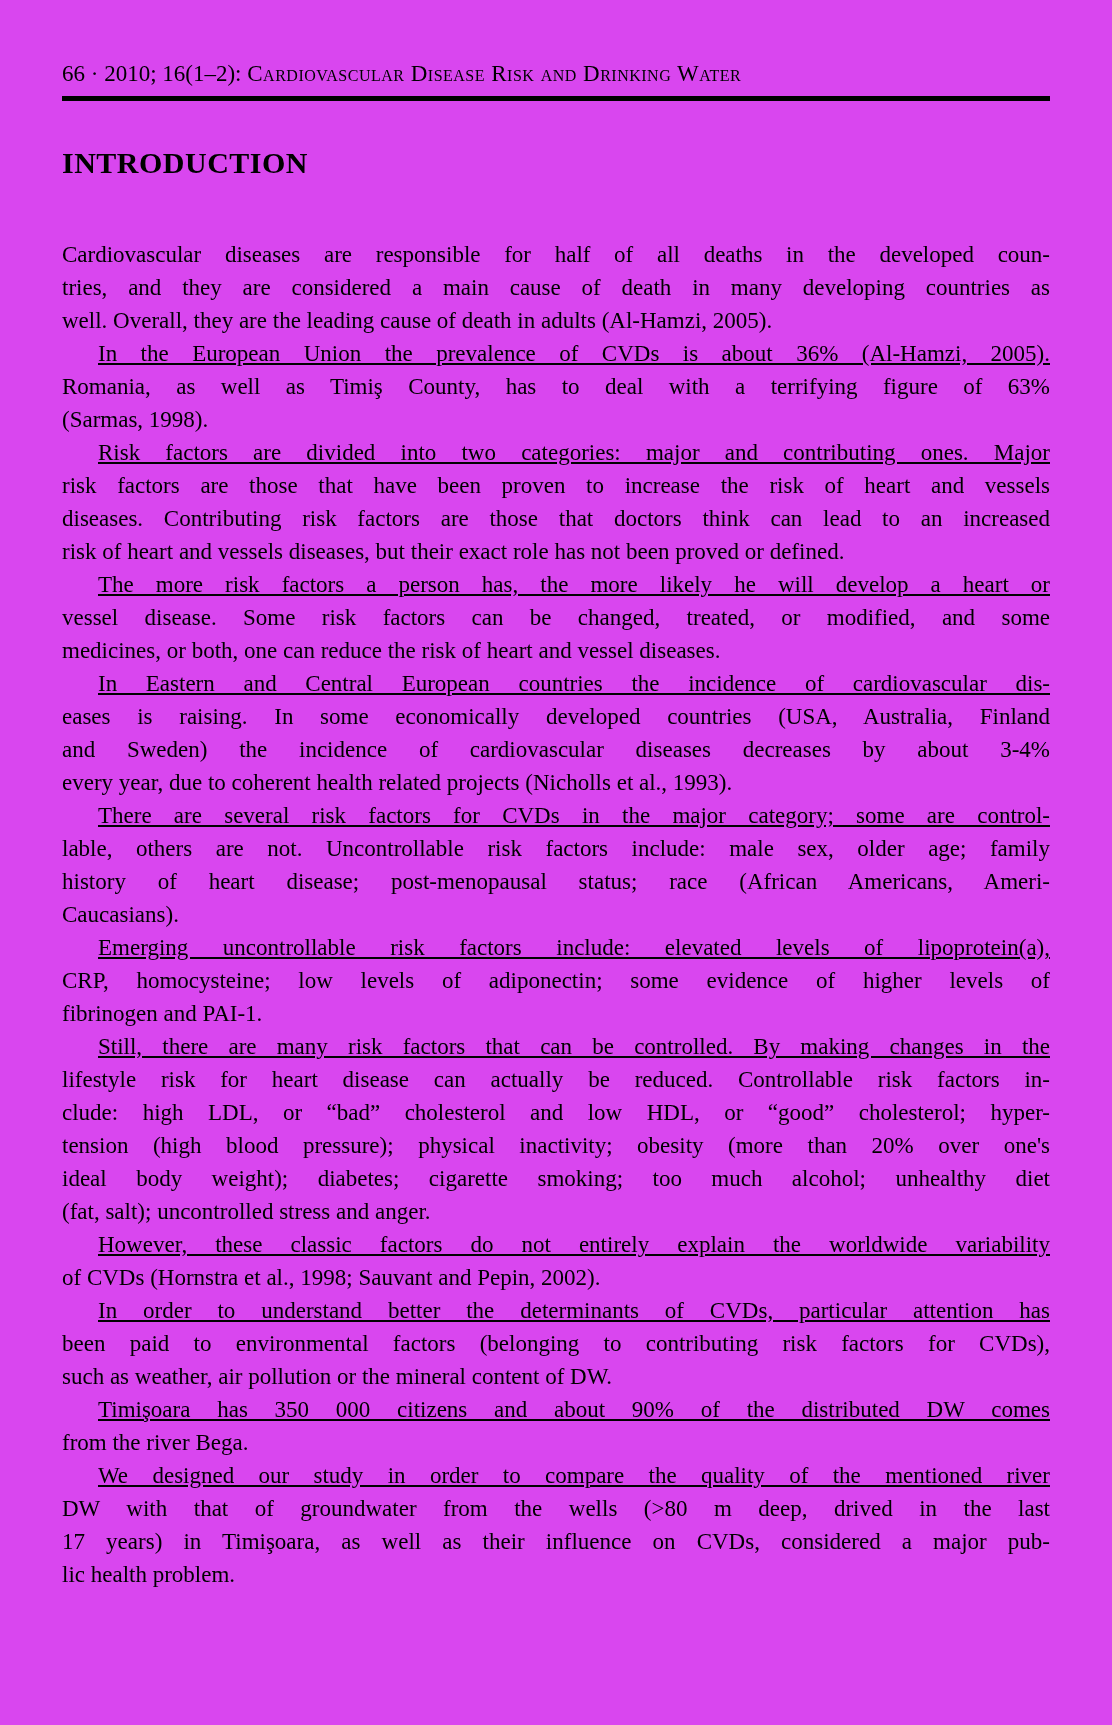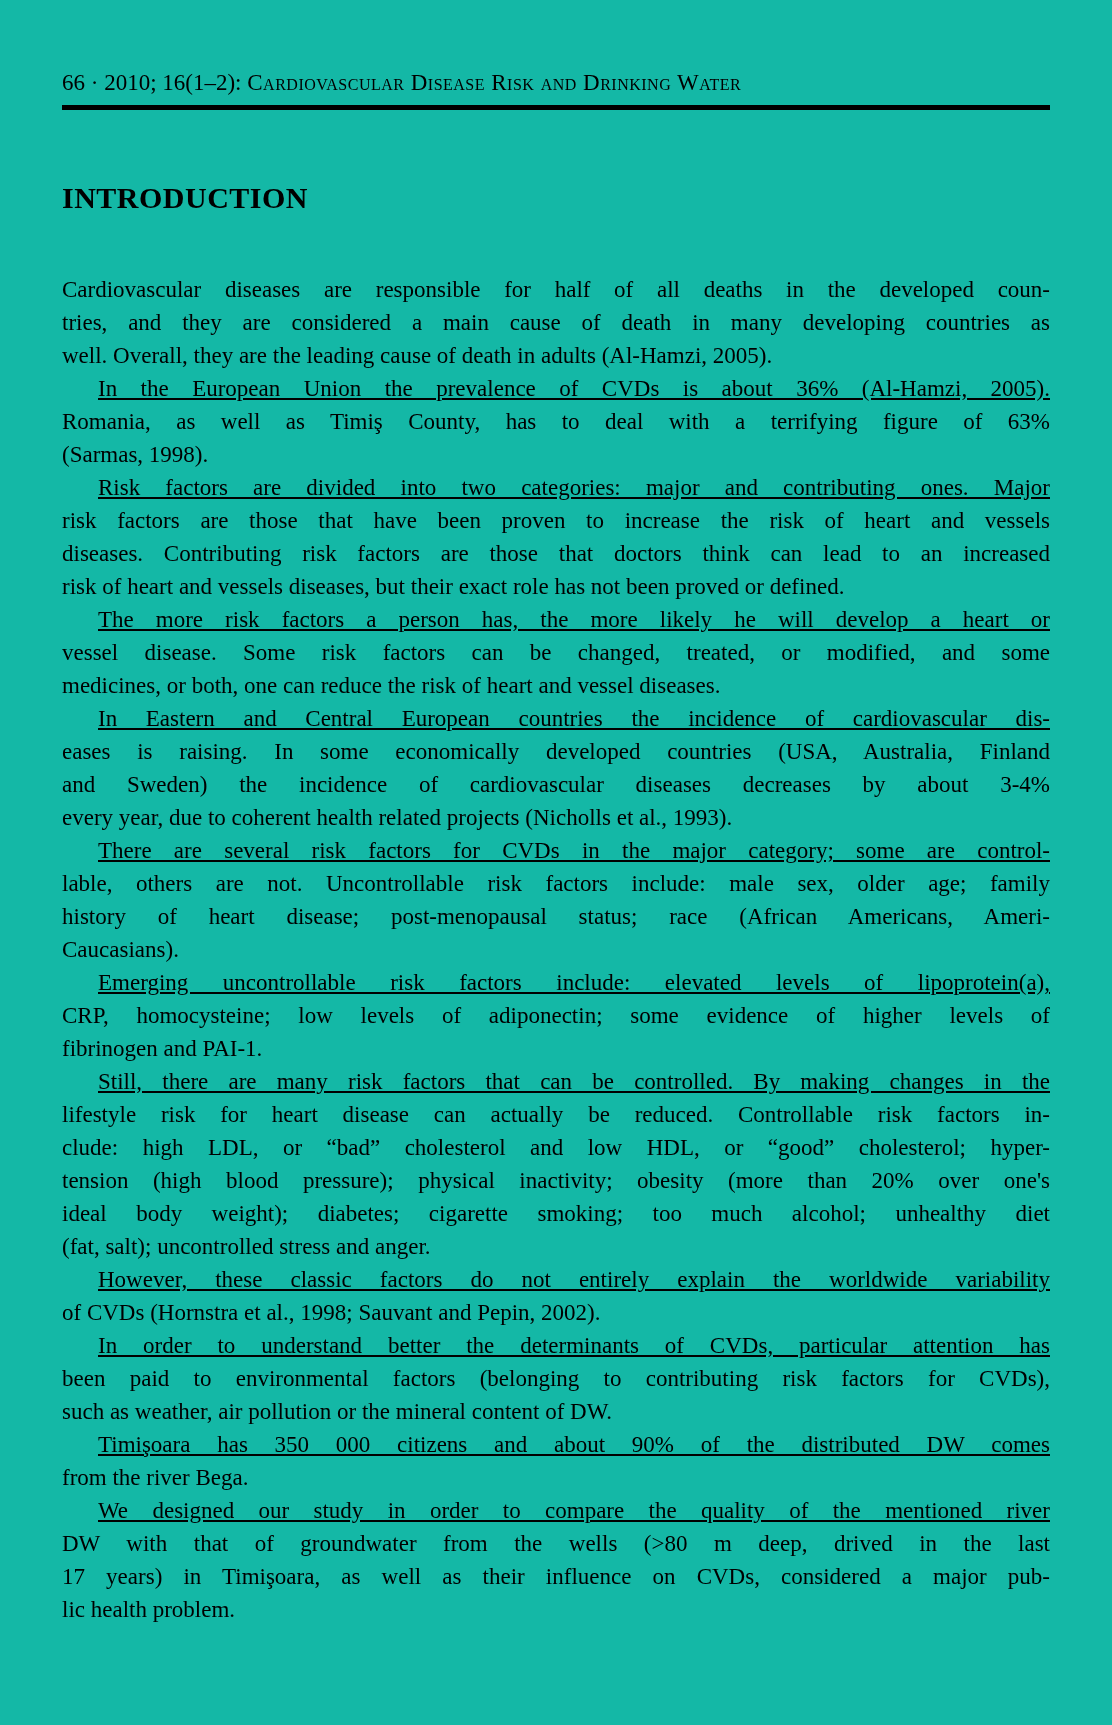--- a/index.html
+++ b/index.html
@@ -4,45 +4,45 @@
 <style>
   html, body {
     margin: 0;
     padding: 0;
     background: #ffffff;
   }
   .page {
     position: relative;
     width: 1112px;
     height: 1725px;
-    background: #14b8a6;
+    background: #d946ef;
     color: #000000;
     font-family: "Liberation Serif", "DejaVu Serif", serif;
     box-sizing: border-box;
-    padding: 9px 62px;
+    padding: 0 62px;
     overflow: hidden;
   }
   .running-head {
     padding-top: 62px;
     font-size: 23px;
     line-height: 23px;
     white-space: nowrap;
   }
   .running-head .smallcaps {
     font-variant: small-caps;
     letter-spacing: 0.5px;
   }
   .header-rule {
     margin-top: 11px;
     height: 5px;
     background: #000000;
     width: 100%;
   }
   h1.section-heading {
-    margin: 73px 0 0 0;
+    margin: 47px 0 0 0;
     font-size: 30px;
     line-height: 30px;
     font-weight: bold;
     letter-spacing: 0.5px;
   }
   .body-text {
     margin-top: 60px;
     font-size: 23px;
     line-height: 33px;
   }

